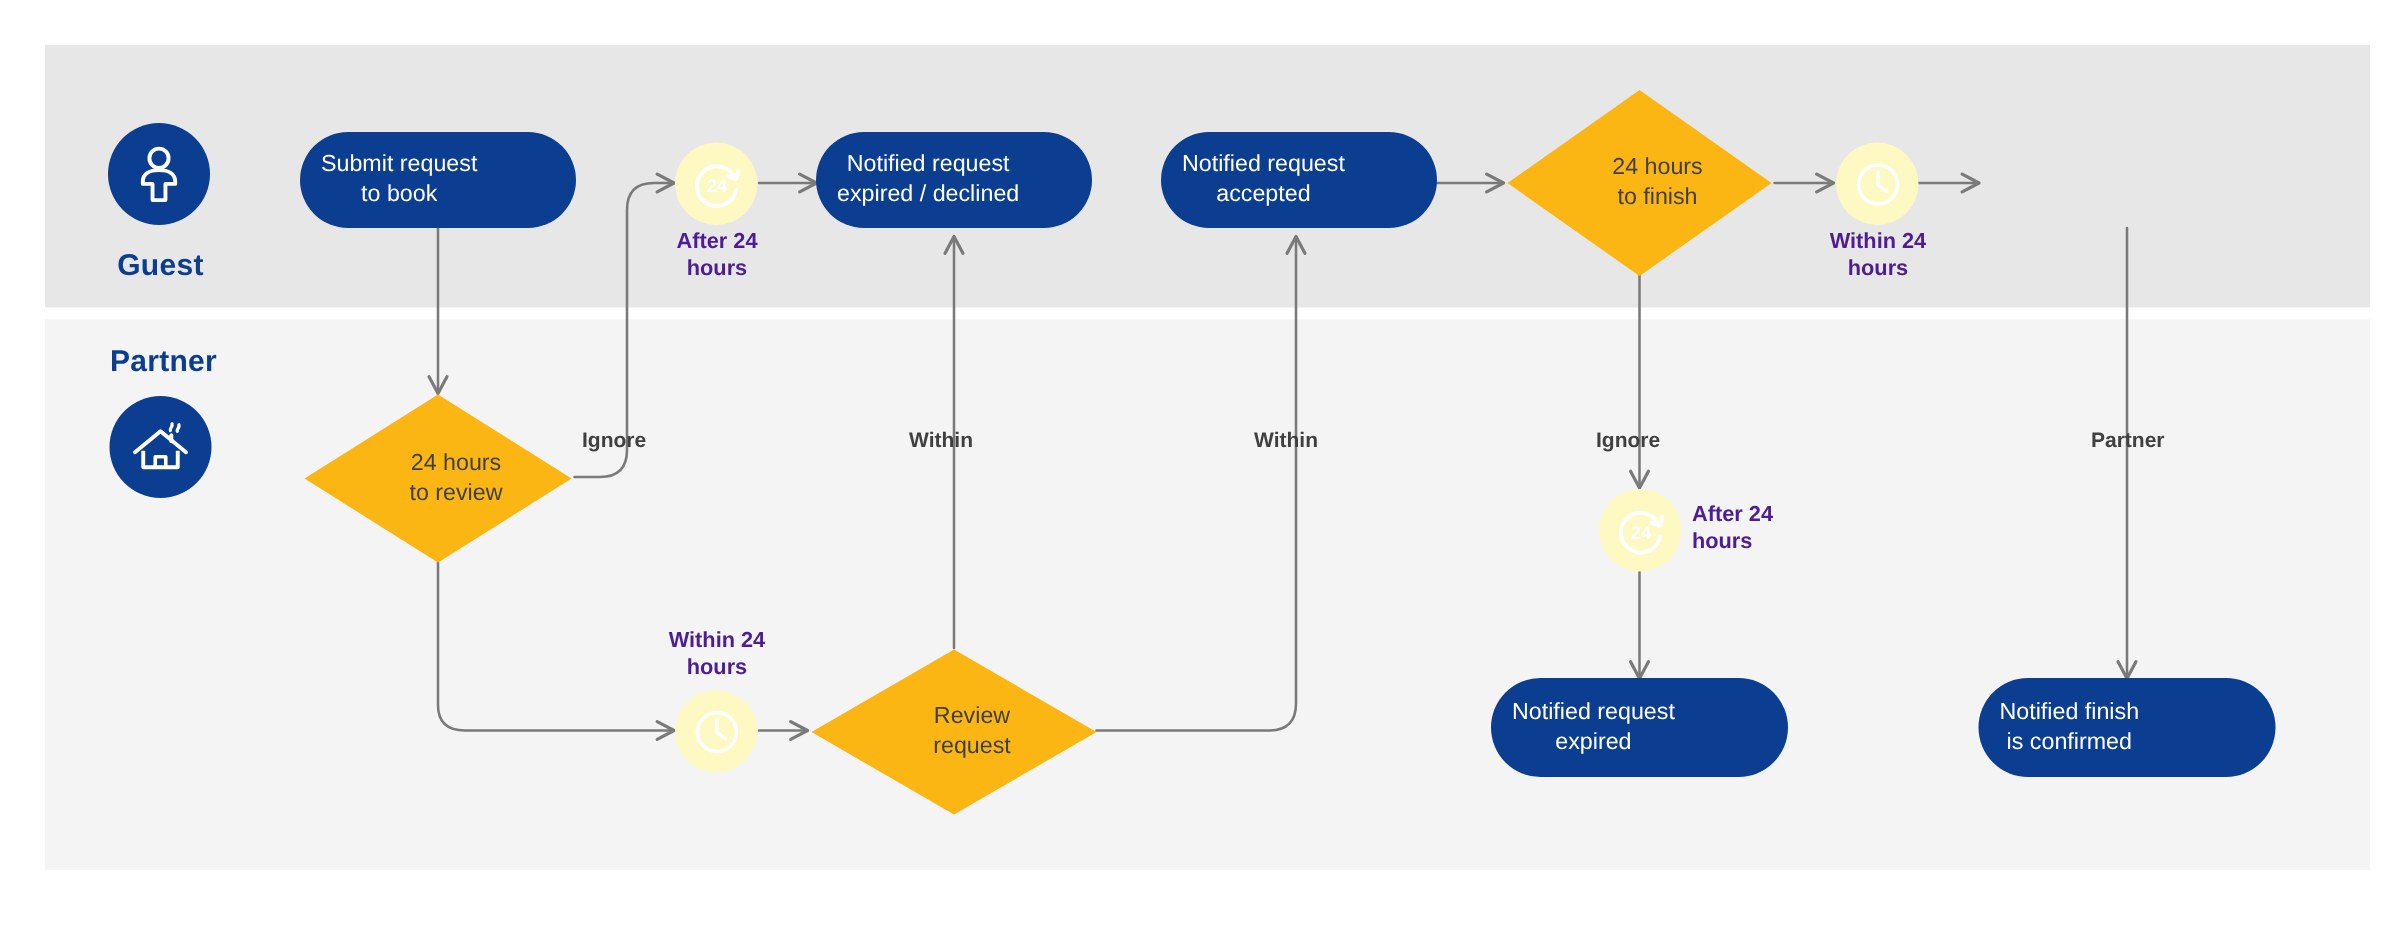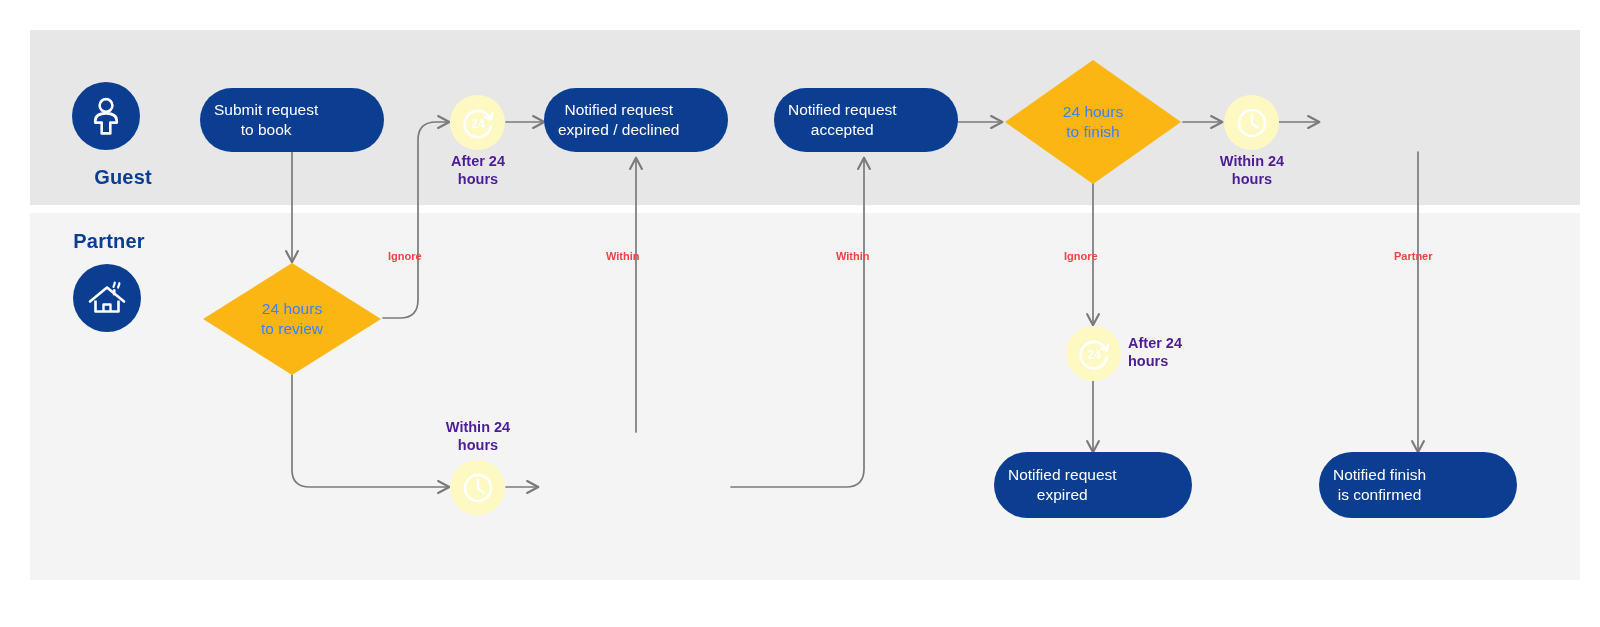--- a/index.html
+++ b/index.html
@@ -11,28 +11,28 @@
   .band-partner{top:213px;height:367px;background:#f4f4f4;}
 
   svg.edges{position:absolute;left:0;top:0;width:1600px;height:627px;overflow:visible;}
 
   .node{position:absolute;display:flex;align-items:center;text-align:center;box-sizing:border-box;}
 
   .pill{background:#0b3d91;color:#ffffff;border-radius:999px;font-size:15.5px;line-height:1.3;font-weight:400;padding:0 14px;}
 
   .diamond-wrap{position:absolute;}
   .diamond-wrap svg{position:absolute;left:0;top:0;}
-  .diamond-label{position:absolute;left:0;top:0;width:100%;height:100%;display:flex;align-items:center;justify-content:center;text-align:center;font-size:15.5px;line-height:1.3;color:#3b82f6;pointer-events:none;}
+  .diamond-label{position:absolute;left:12px;top:0;width:100%;height:100%;display:flex;align-items:center;justify-content:center;text-align:center;font-size:15.5px;line-height:1.3;color:#404040;pointer-events:none;}
 
   .circ{position:absolute;border-radius:50%;background:#fef9c3;display:flex;align-items:center;justify-content:center;}
 
   .role-badge{position:absolute;border-radius:50%;background:#0b3d91;display:flex;align-items:center;justify-content:center;}
   .role-label{position:absolute;color:#0b3d91;font-weight:bold;font-size:20px;letter-spacing:.2px;}
 
-  .edge-label{position:absolute;color:#ef4444;font-weight:bold;font-size:11px;white-space:nowrap;}
+  .edge-label{position:absolute;color:#404040;font-weight:bold;font-size:14px;white-space:nowrap;margin-top:35px;}
   .timer-label{position:absolute;color:#4c1d95;font-weight:bold;font-size:14.5px;line-height:1.25;text-align:center;white-space:pre-line;}
   .timer-label.left-align{text-align:left;}
 </style>
 </head>
 <body>
 
 <div id="stage">
 
   <div class="band band-guest"></div>
   <div class="band band-partner"></div>
@@ -72,21 +72,21 @@
       <path d="M1418,152 L1418,452" marker-end="url(#arw)"></path>
     </g>
   </svg>
 
   <div class="role-badge" style="left:72px;top:82px;width:68px;height:68px;">
     <svg width="34" height="40" viewBox="0 0 34 40">
       <circle cx="17" cy="9.5" r="6.4" fill="none" stroke="#ffffff" stroke-width="2.6"></circle>
       <path d="M6.2,25.2 C6.2,19.6 10.9,17.4 17,17.4 C23.1,17.4 27.8,19.6 27.8,25.2 L27.8,26.6 L21.3,26.6 L21.3,37.4 L12.7,37.4 L12.7,26.6 L6.2,26.6 Z" fill="none" stroke="#ffffff" stroke-width="2.6" stroke-linejoin="round"></path>
     </svg>
   </div>
-  <div class="role-label" style="left:88px;top:166px;width:70px;text-align:center;">Guest</div>
+  <div class="role-label" style="left:72px;top:166px;width:70px;text-align:center;">Guest</div>
 
   <div class="role-label" style="left:64px;top:230px;width:90px;text-align:center;">Partner</div>
   <div class="role-badge" style="left:73px;top:264px;width:68px;height:68px;">
     <svg width="40" height="38" viewBox="0 0 40 38">
       <path d="M3,22.5 L20,8.5 L37,22.5" fill="none" stroke="#ffffff" stroke-width="2.6" stroke-linecap="round" stroke-linejoin="round"></path>
       <path d="M8.5,21.5 L8.5,32.5 L31.5,32.5 L31.5,21.5" fill="none" stroke="#ffffff" stroke-width="2.6" stroke-linejoin="round"></path>
       <path d="M16.5,32.5 L16.5,25.5 L23.5,25.5 L23.5,32.5" fill="none" stroke="#ffffff" stroke-width="2.4" stroke-linejoin="round"></path>
       <path d="M27.2,15.2 L27.2,11.2" stroke="#ffffff" stroke-width="2.6" stroke-linecap="round"></path>
       <path d="M26.6,8.0 C26.2,6.3 28.2,5.6 27.7,3.6" fill="none" stroke="#ffffff" stroke-width="2.2" stroke-linecap="round"></path>
       <path d="M31.2,8.6 C30.8,6.9 32.8,6.2 32.3,4.2" fill="none" stroke="#ffffff" stroke-width="2.2" stroke-linecap="round"></path>
@@ -118,20 +118,27 @@
   </div>
 
   <div class="diamond-wrap" style="left:202px;top:262px;width:180px;height:114px;">
     <svg width="180" height="114" viewBox="0 0 180 114">
       <polygon points="90,1 179,57 90,113 1,57" fill="#fbb614"></polygon>
     </svg>
     <div class="diamond-label" style="white-space:pre-line;">24 hours
 to review</div>
   </div>
 
+  <div class="diamond-wrap" style="left:540px;top:432px;width:192px;height:112px;">
+    <svg width="192" height="112" viewBox="0 0 192 112">
+      <polygon points="96,1 191,56 96,111 1,56" fill="#fbb614"></polygon>
+    </svg>
+    <div class="diamond-label" style="white-space:pre-line;">Review
+request</div>
+  </div>
 
   <div class="node pill" style="left:994px;top:452px;width:198px;height:66px;">
     <span style="white-space:pre-line;">Notified request
 expired</span>
   </div>
 
   <div class="node pill" style="left:1319px;top:452px;width:198px;height:66px;">
     <span style="white-space:pre-line;">Notified finish
 is confirmed</span>
   </div>

